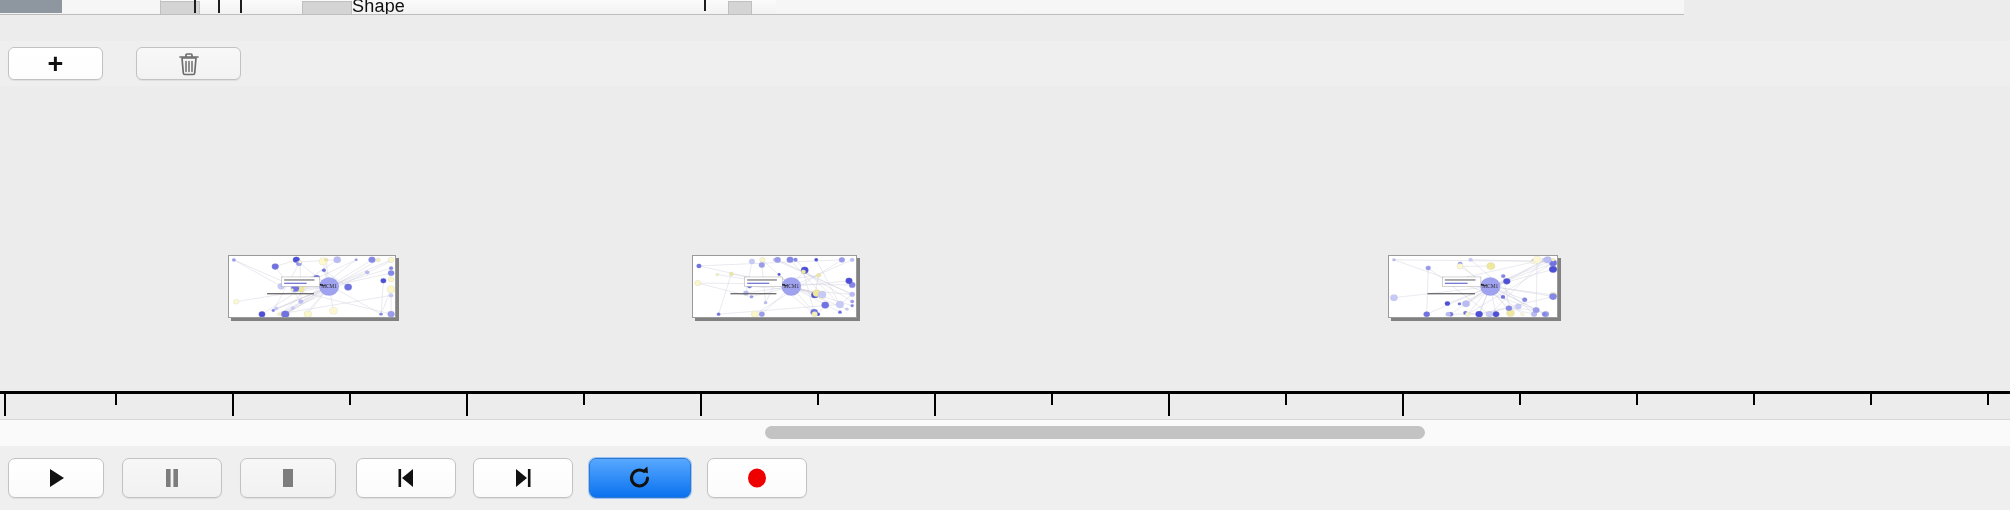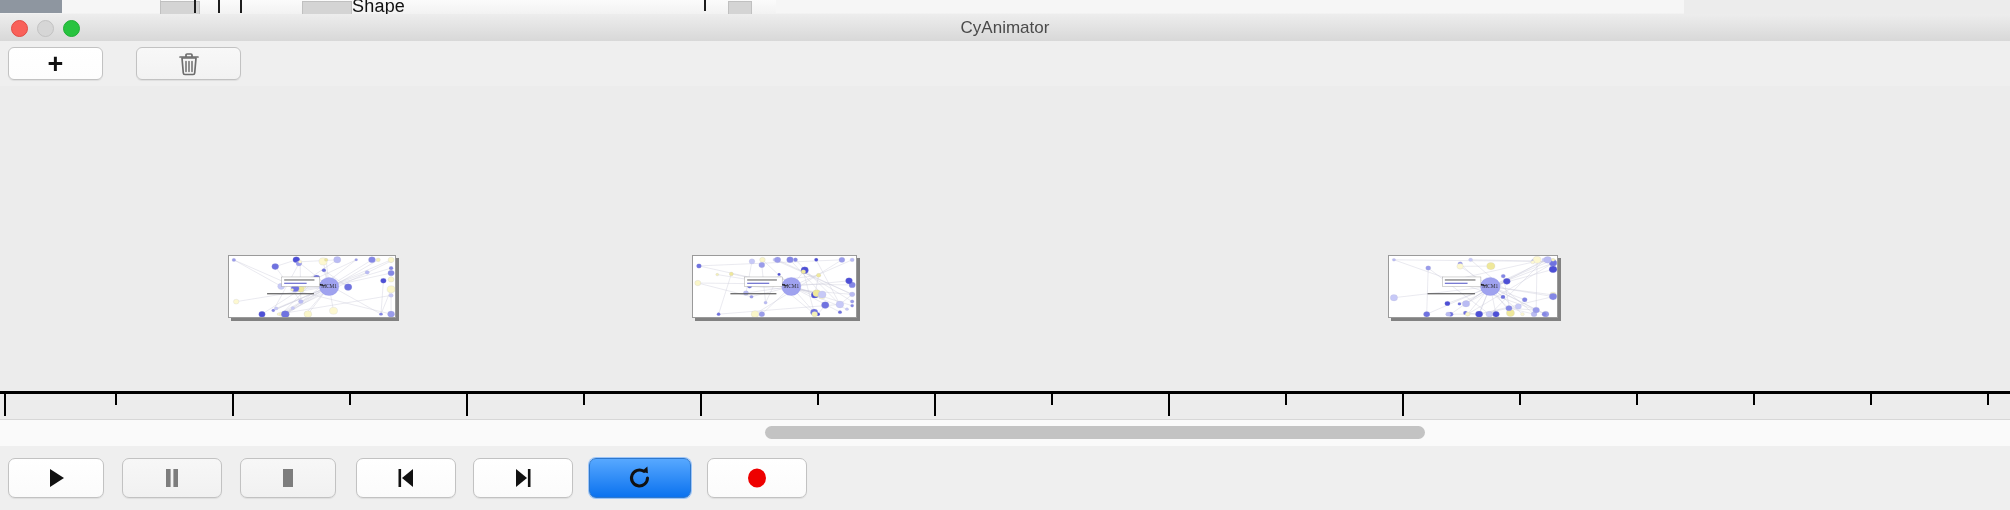--- a/index.html
+++ b/index.html
@@ -94,28 +94,20 @@
     <div class="gray-box" style="left:302px;width:48px;"></div>
     <div class="shape-lbl">Shape</div>
     <div class="tick" style="left:704px;height:11px;"></div>
     <div class="gray-box" style="left:728px;width:22px;"></div>
     <div class="seg" style="left:776px;width:1140px;"></div>
     <div class="tick" style="left:1916px;height:12px;transform:skewX(-12deg);"></div>
     <div class="tick" style="left:1950px;height:12px;transform:skewX(12deg);"></div>
     <div class="tick" style="left:1984px;height:12px;transform:skewX(-12deg);"></div>
   </div>
 
-  <div class="titlebar">
-    <div class="lights">
-      <span class="light red"></span>
-      <span class="light yellow"></span>
-      <span class="light green"></span>
-    </div>
-    <div class="title-text">CyAnimator</div>
-  </div>
 
   <div class="toolbar">
     <div class="btn" id="add-frame-btn">
       <span class="plus">+</span>
     </div>
     <div class="btn dim" id="delete-frame-btn">
       <svg class="ico" width="22" height="24" viewBox="0 0 22 24">
         <path d="M2 5 h18 M8 5 v-2 a1 1 0 0 1 1 -1 h4 a1 1 0 0 1 1 1 v2" fill="none" stroke="#6d6d6d" stroke-width="1.7" stroke-linecap="round"></path>
         <path d="M4 6 h14 l-1.3 15 a1.6 1.6 0 0 1 -1.6 1.5 h-8.2 a1.6 1.6 0 0 1 -1.6 -1.5 z" fill="none" stroke="#6d6d6d" stroke-width="1.7" stroke-linejoin="round"></path>
         <path d="M8 9.5 v10 M11 9.5 v10 M14 9.5 v10" stroke="#6d6d6d" stroke-width="1.5" stroke-linecap="round"></path>

